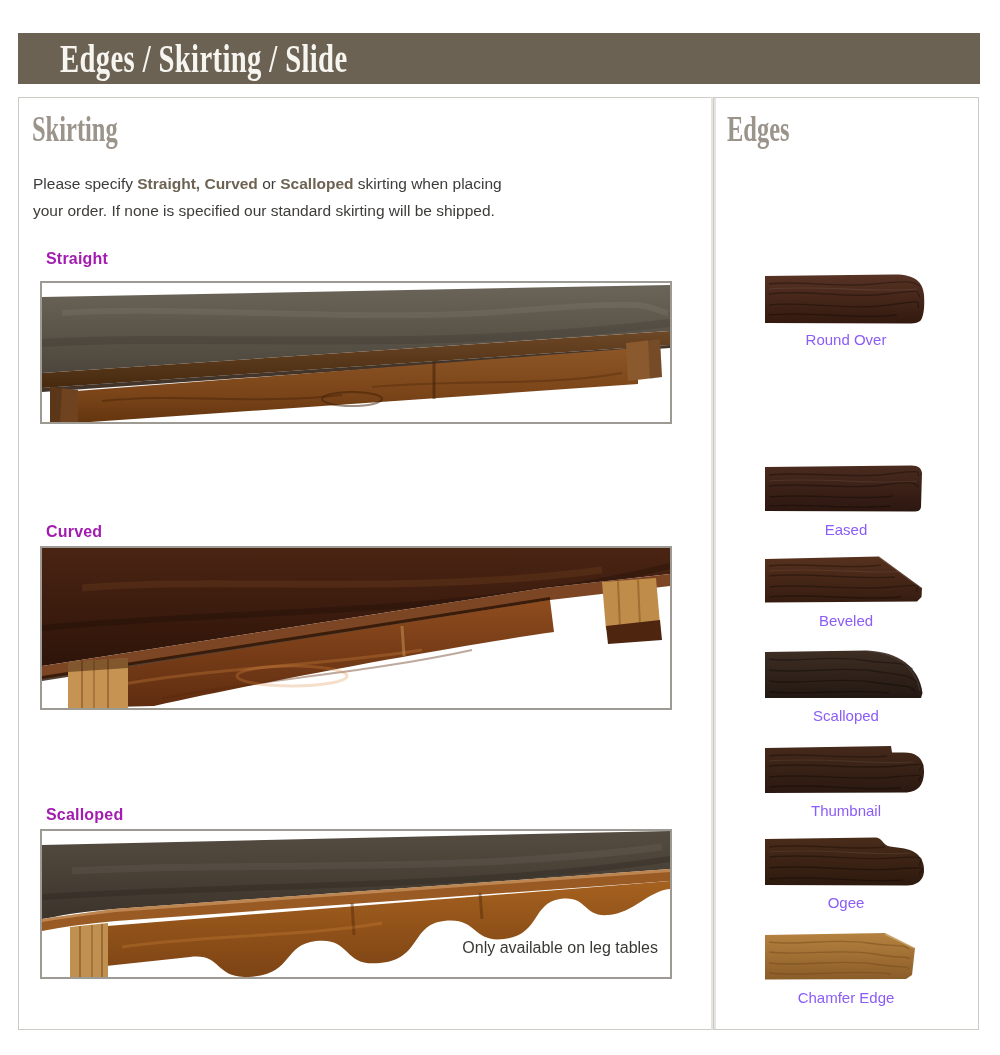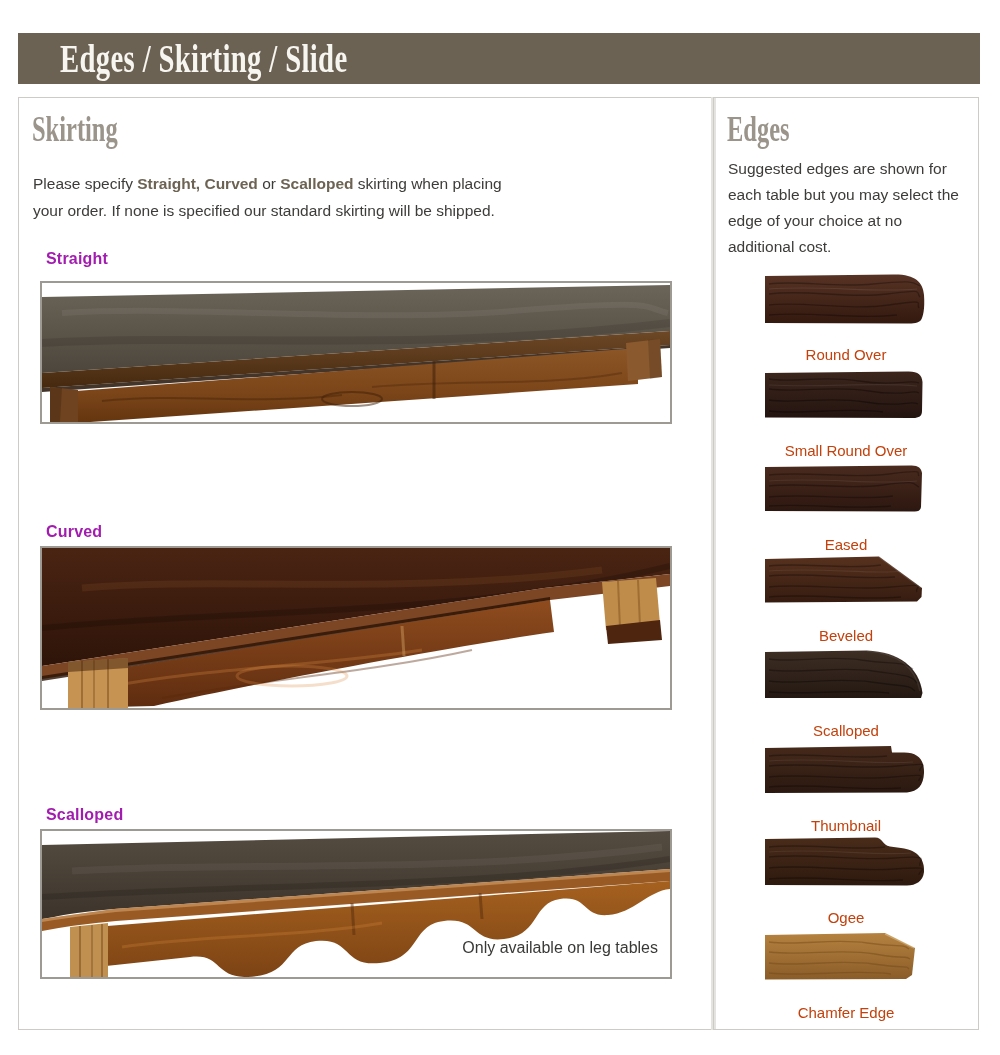--- a/index.html
+++ b/index.html
@@ -101,23 +101,23 @@
     left: 0; width: 100%;
     text-align: center;
   }
   .edge-img {
     display: block;
     margin: 0 auto;
     width: 166px; height: 52px;
   }
   .edge-caption {
     display: block;
-    margin-top: 21px;
+    margin-top: 6px;
     font-size: 15px;
-    color: #c2410c;
+    color: #8b5cf6;
   }
 </style>
 </head>
 <body>
 
 <div class="page">
 
   <div class="header-bar">
     <span class="header-title">Edges / Skirting / Slide</span>
   </div>
@@ -232,21 +232,20 @@
         <line x1="38" y1="95" x2="38" y2="146" stroke="rgba(110,65,20,0.45)" stroke-width="2"></line>
         <line x1="50" y1="94" x2="50" y2="146" stroke="rgba(110,65,20,0.35)" stroke-width="2"></line>
         <line x1="60" y1="93" x2="60" y2="146" stroke="rgba(110,65,20,0.45)" stroke-width="2"></line>
       </svg>
       <div class="photo-note">Only available on leg tables</div>
     </div>
   </section>
 
   <aside class="panel panel-right">
     <h2 class="panel-heading">Edges</h2>
-    <p class="edges-desc">Suggested edges are shown for each table but you may select the edge of your choice at no additional cost.</p>
 
     <figure class="edge-figure" style="top:175px">
       <svg class="edge-img" viewBox="0 0 166 52" preserveAspectRatio="none">
         <defs>
             <linearGradient id="eg1" x1="0" y1="0" x2="0" y2="1">
           <stop offset="0" stop-color="#573324"></stop>
               <stop offset="1" stop-color="#33190f"></stop>
             </linearGradient>
           </defs>
         <path d="M2,3 L130,1.5 C152,1 160,9 161,22 C162,36 160,44 158,47 C156,50 150,50.5 144,50.5 L2,50 Z" fill="url(#eg1)"></path>
@@ -254,39 +253,20 @@
           <path d="M6,11 C36,7 70,15 110,11 S150,9 157,13"></path>
           <path d="M6,21 C44,16 84,26 124,21 S152,19 157,24"></path>
           <path d="M6,32 C40,28 86,38 126,32 S152,30 156,35"></path>
           <path d="M6,42 C50,38 92,47 134,42"></path>
         </g>
         <path d="M6,16 C60,12 110,20 154,16" stroke="rgba(255,255,255,0.08)" stroke-width="1.2" fill="none"></path>
       </svg>
       <figcaption class="edge-caption">Round Over</figcaption>
     </figure>
 
-    <figure class="edge-figure" style="top:271px">
-      <svg class="edge-img" viewBox="0 0 166 52" preserveAspectRatio="none">
-        <defs>
-            <linearGradient id="eg2" x1="0" y1="0" x2="0" y2="1">
-          <stop offset="0" stop-color="#3c261c"></stop>
-              <stop offset="1" stop-color="#241410"></stop>
-            </linearGradient>
-          </defs>
-        <path d="M2,4 L144,2.5 C155,2 159,6 159.5,13 L159,42 C159,47 156,49 150,49 L2,48.5 Z" fill="url(#eg2)"></path>
-        <g stroke="rgba(0,0,0,0.35)" stroke-width="1.3" fill="none">
-          <path d="M6,10 C30,14 60,6 96,12 S146,10 156,14"></path>
-          <path d="M6,20 C36,24 70,16 106,22 S150,20 156,24"></path>
-          <path d="M6,31 C32,35 66,27 102,33 S148,31 155,35"></path>
-          <path d="M6,42 C40,46 80,38 120,43"></path>
-        </g>
-        <path d="M6,16 C60,19 110,13 154,17" stroke="rgba(255,255,255,0.07)" stroke-width="1.2" fill="none"></path>
-      </svg>
-      <figcaption class="edge-caption">Small Round Over</figcaption>
-    </figure>
 
     <figure class="edge-figure" style="top:456px">
       <svg class="edge-img" viewBox="0 0 166 52" preserveAspectRatio="none">
         <defs>
             <linearGradient id="eg4" x1="0" y1="0" x2="0" y2="1">
           <stop offset="0" stop-color="#57311e"></stop>
               <stop offset="1" stop-color="#351c10"></stop>
             </linearGradient>
           </defs>
         <path d="M2,5 L116,2.5 L159,34 L158.5,43 L154,47.5 L2,48.5 Z" fill="url(#eg4)"></path>

